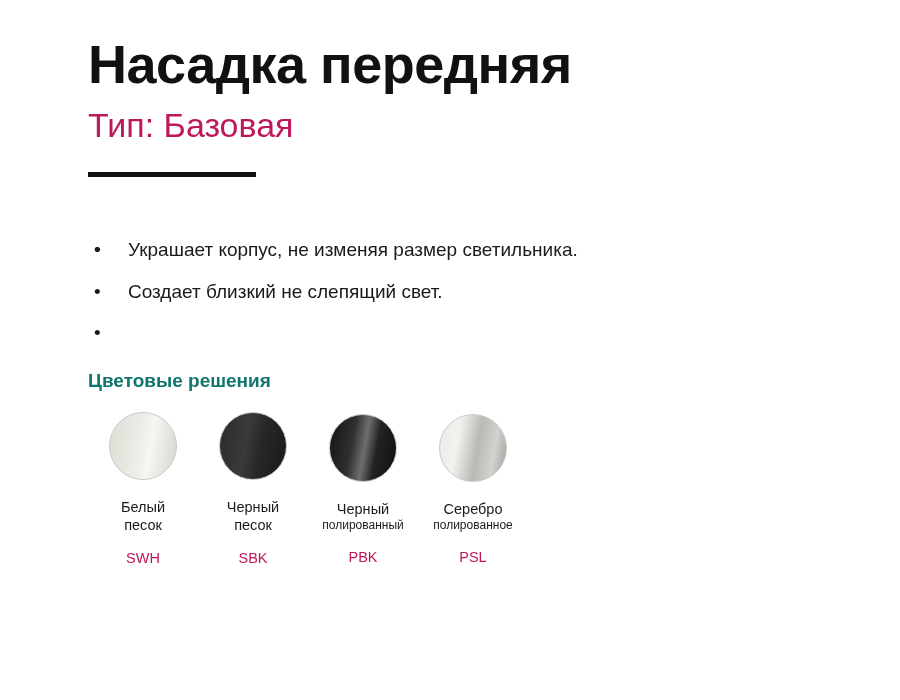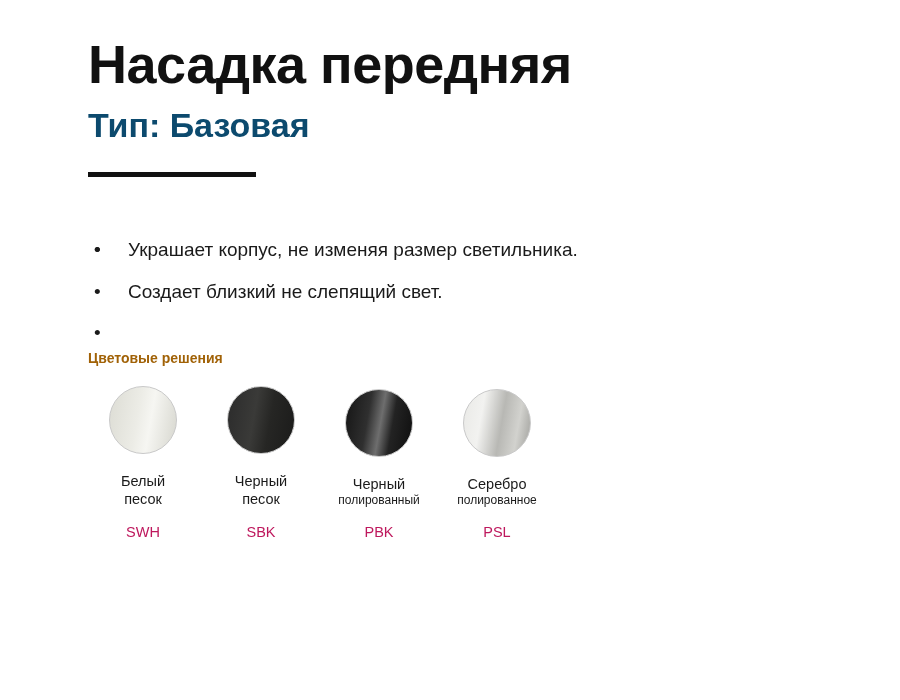--- a/index.html
+++ b/index.html
@@ -27,22 +27,22 @@
     font-size: 54px;
     font-weight: bold;
     letter-spacing: -0.5px;
     line-height: 1.05;
     margin: 0;
     padding-top: 6px;
     color: #111111;
   }
   .subtitle {
     font-size: 34px;
-    font-weight: bold;
-    color: #0c4a6e;
+    font-weight: normal;
+    color: #be185d;
     margin: 14px 0 0 0;
     line-height: 1.1;
   }
   .rule {
     width: 168px;
     height: 5px;
     background: #111111;
     margin-top: 28px;
   }
   .features {
@@ -60,30 +60,29 @@
   }
   .features li .bullet {
     position: absolute;
     left: 6px;
     top: 0;
     font-size: 19px;
     line-height: 1.55;
     color: #1a1a1a;
   }
   .colors-heading {
-    margin-top: 44px;
-    font-size: 14px;
+    margin-top: 64px;
+    font-size: 19px;
     font-weight: bold;
-    color: #a16207;
+    color: #0f766e;
   }
   .swatch-row {
     margin-top: 20px;
     display: flex;
-    align-items: flex-end;
-    gap: 8px;
+    align-items: center;
   }
   .swatch {
     width: 110px;
     text-align: center;
     margin-right: 0;
   }
   .swatch .disc {
     width: 68px;
     height: 68px;
     border-radius: 50%;

